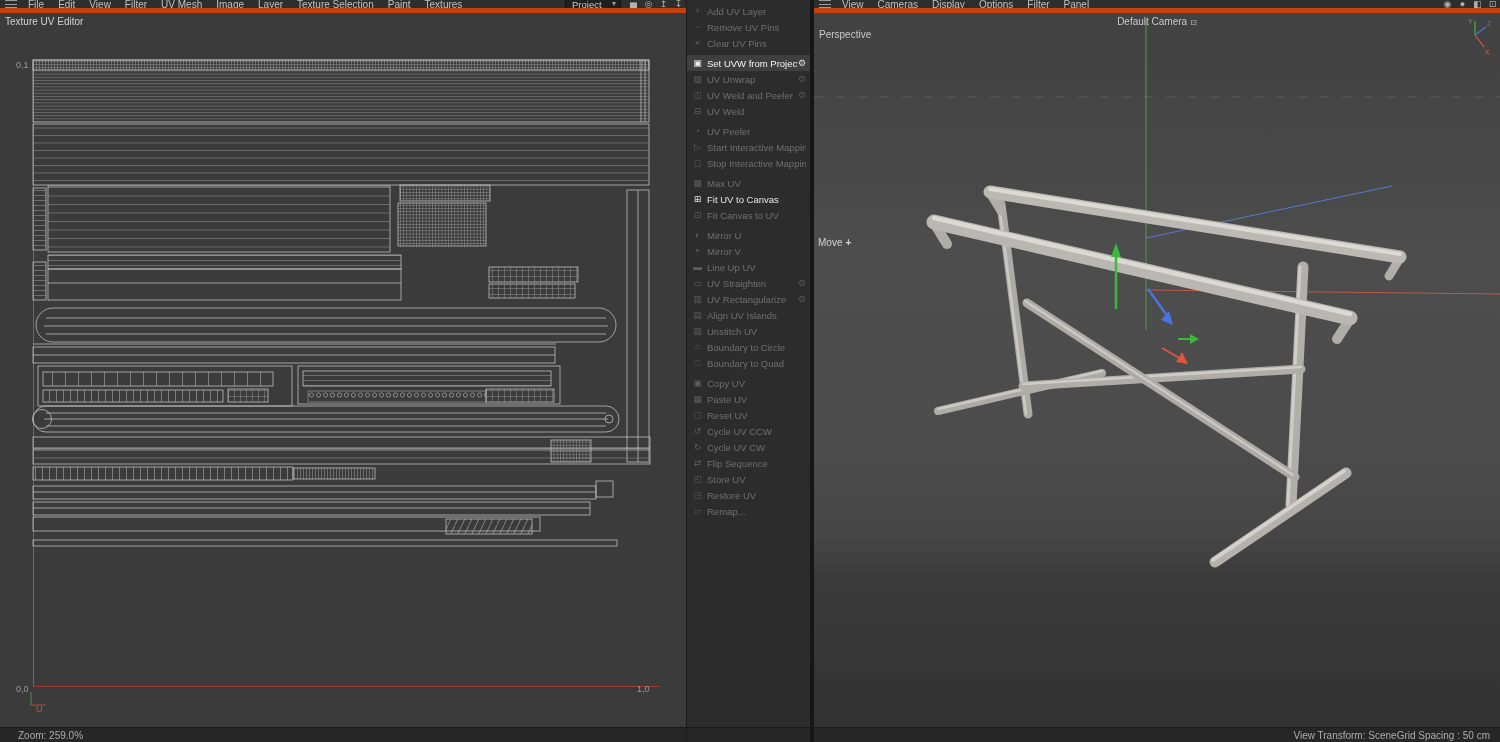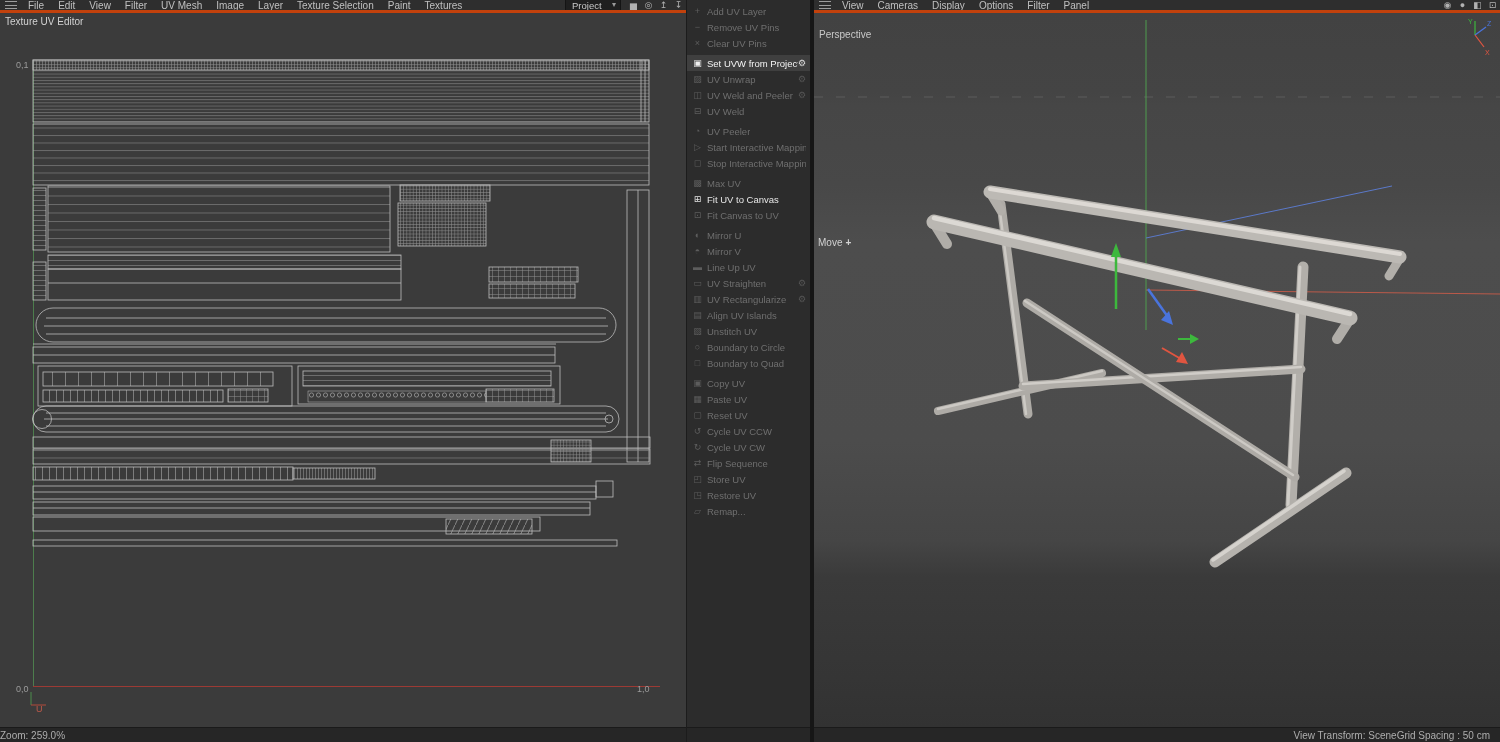--- a/index.html
+++ b/index.html
@@ -6,40 +6,40 @@
   html,body{width:1500px;height:742px;overflow:hidden;background:#222;
     font-family:"Liberation Sans","DejaVu Sans",sans-serif;color:#bfbfbf}
   .app{position:relative;width:1500px;height:742px;display:flex}
 
   
   .col-left{width:686px;display:flex;flex-direction:column;background:#3b3b3b}
   .col-cmds{width:124px;background:#2c2c2c;border-left:1px solid #1c1c1c;display:flex;flex-direction:column}
   .col-view{flex:1;display:flex;flex-direction:column;background:#454545;border-left:4px solid #161616}
 
   
-  .menubar{height:13px;flex:0 0 13px;background:#2e2e2e;border-bottom:3px solid #c2410c;
+  .menubar{height:13px;flex:0 0 13px;background:#2e2e2e;border-bottom:5px solid #c2410c;
     display:flex;align-items:center;font-size:10px;color:#c0c0c0;white-space:nowrap;overflow:hidden}
   .menu-item{padding:0 7px;line-height:13px}
   .burger{width:12px;height:8px;margin:0 4px 0 5px;display:flex;flex-direction:column;justify-content:space-between;flex:0 0 12px}
   .burger i{display:block;height:1px;background:#9d9d9d}
   .sp{flex:1}
   .project-select{display:flex;align-items:center;justify-content:space-between;gap:8px;
     background:#1f1f1f;border:1px solid #141414;border-radius:2px;height:22px;min-width:56px;
     padding:0 4px 0 6px;margin:0 5px;font-size:9.5px;color:#c8c8c8}
   .dd-arrow{font-size:8px;color:#999;line-height:1}
   .tb-icon{width:15px;flex:0 0 15px;text-align:center;font-size:9px;color:#b2b2b2;line-height:13px}
 
   
   .uv-area{position:relative;flex:1;background:#3b3b3b;overflow:hidden}
   .uv-title{position:absolute;top:3px;left:5px;font-size:10px;color:#d2d2d2;z-index:3}
   .uv-svg{position:absolute;left:0;top:0}
 
   .statusbar{height:15px;flex:0 0 15px;background:#262626;border-top:1px solid #1a1a1a;
     display:flex;align-items:center;font-size:10px;color:#adadad}
-  .statusbar.left{}
+  .statusbar.left{padding-left:18px}
   .statusbar.right{justify-content:flex-end;padding:0 10px 0 5px}
   .cmds-status{height:15px;flex:0 0 15px;background:#262626;border-top:1px solid #1a1a1a}
 
   
   .cmd-list{flex:1;padding-top:3px;overflow:hidden}
   .cmd-group{margin-bottom:4px}
   .cmd-row{height:16px;display:flex;align-items:center;padding:0 4px 0 4px;
     font-size:9.5px;color:#6f6f6f;white-space:nowrap;overflow:hidden}
   .cmd-row .ci{width:13px;flex:0 0 13px;margin-right:3px;text-align:center;font-size:9px;color:#5d5d5d;line-height:16px}
   .cmd-row .cl{overflow:hidden;text-overflow:clip}
@@ -377,20 +377,23 @@
       <span class="menu-item">Panel</span>
       <span class="sp"></span>
       <span class="tb-icon">◉</span>
       <span class="tb-icon">●</span>
       <span class="tb-icon">◧</span>
       <span class="tb-icon">⊡</span>
     </div>
 
     <div class="vp">
       <div class="vp-label-perspective">Perspective</div>
+      <div class="vp-camera">
+        <span>Default Camera</span><span class="cam-ic">⊡</span>
+      </div>
       <div class="vp-move">
         <span>Move</span><span class="move-x">+</span>
       </div>
 
       <svg class="vp-svg" width="686" height="714" viewBox="814 13 686 714">
 
         <line x1="814" y1="97" x2="1500" y2="97" stroke="#5c5c5c" stroke-width="1" stroke-dasharray="9 13"></line>
 
         <g>
           <line x1="1146" y1="20" x2="1146" y2="330" stroke="#4f9c4f" stroke-width="1"></line>

